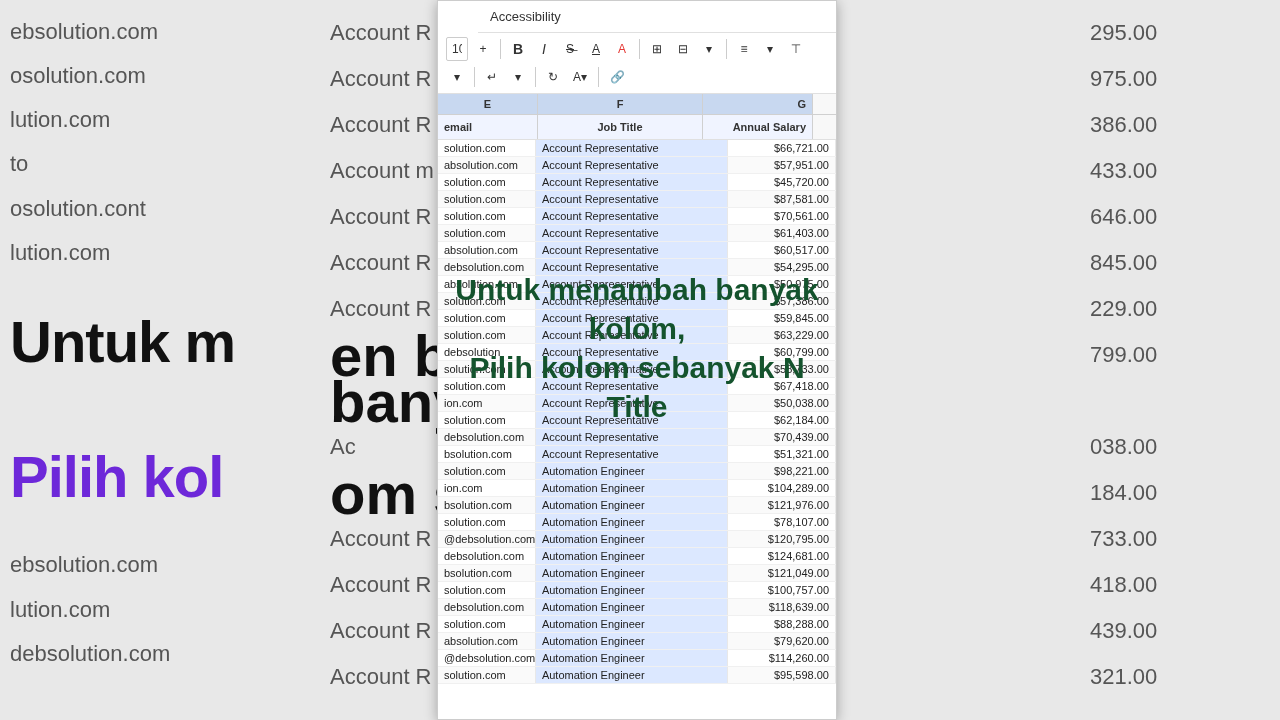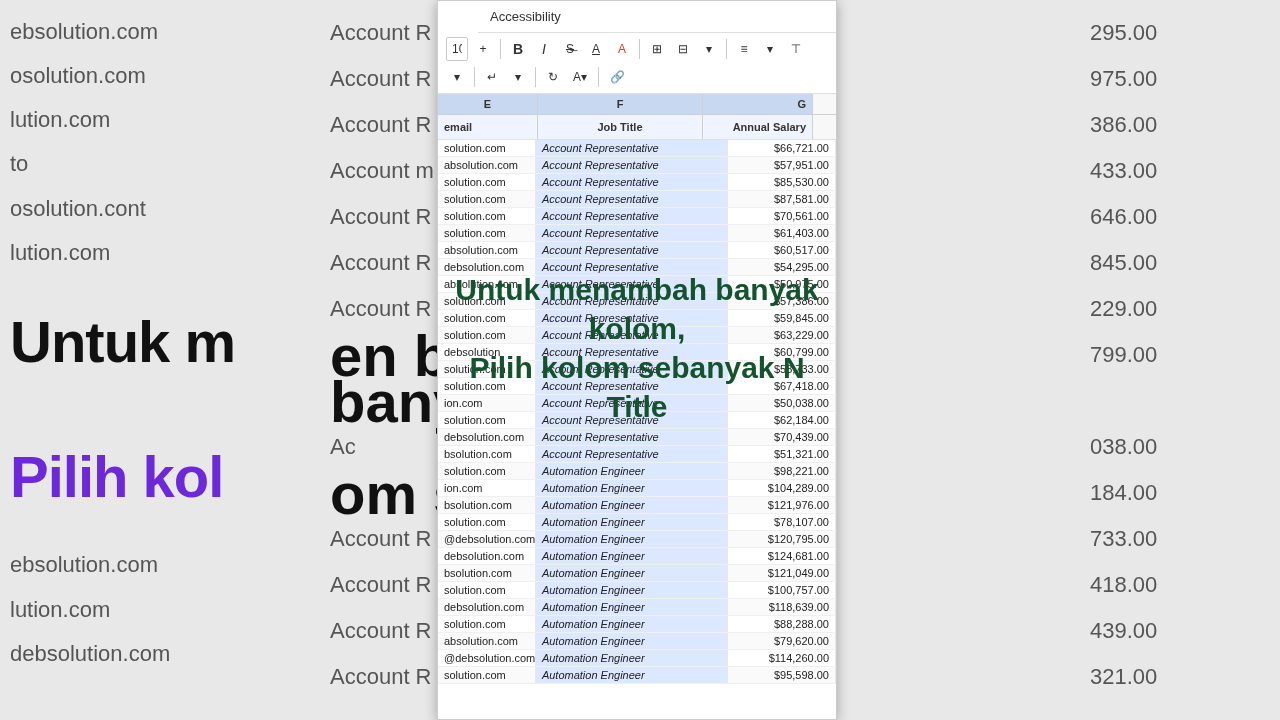--- a/index.html
+++ b/index.html
@@ -200,21 +200,21 @@
     .data-cell {
       border-right: 1px solid #e8e8e8;
       padding: 2px 6px;
       font-size: 11px;
       color: #222;
       overflow: hidden;
       white-space: nowrap;
     }
 
     .data-cell.col-e { width: 100px; }
-    .data-cell.col-f { width: 197px; font-style: italic; }
+    .data-cell.col-f { width: 197px; }
     .data-cell.col-g { width: 110px; text-align: right; }
 
     .col-f-blue { background: #dce8ff; }
 
     
     .spreadsheet-overlay {
       position: absolute;
       top: 270px;
       left: 437px;
       width: 400px;
@@ -341,21 +341,21 @@
         <div class="data-cell col-g">$66,721.00</div>
       </div>
       <div class="data-row">
         <div class="data-cell col-e">absolution.com</div>
         <div class="data-cell col-f col-f-blue">Account Representative</div>
         <div class="data-cell col-g">$57,951.00</div>
       </div>
       <div class="data-row">
         <div class="data-cell col-e">solution.com</div>
         <div class="data-cell col-f col-f-blue">Account Representative</div>
-        <div class="data-cell col-g">$85,530.00</div>
+        <div class="data-cell col-g">$45,720.00</div>
       </div>
       <div class="data-row">
         <div class="data-cell col-e">solution.com</div>
         <div class="data-cell col-f col-f-blue">Account Representative</div>
         <div class="data-cell col-g">$87,581.00</div>
       </div>
       <div class="data-row">
         <div class="data-cell col-e">solution.com</div>
         <div class="data-cell col-f col-f-blue">Account Representative</div>
         <div class="data-cell col-g">$70,561.00</div>

